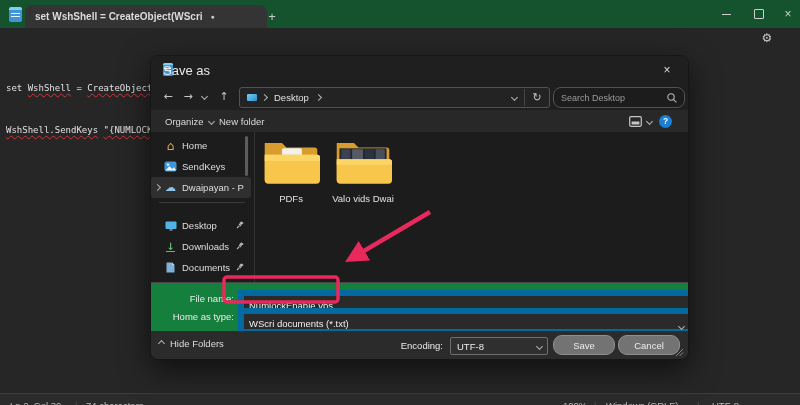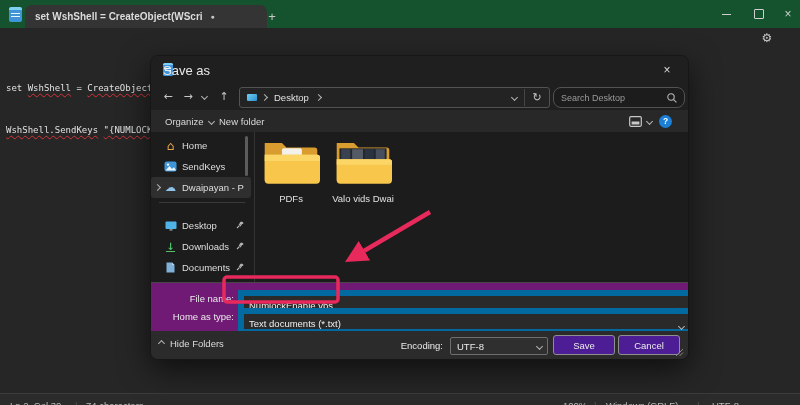--- a/index.html
+++ b/index.html
@@ -76,35 +76,35 @@
   .side-sep{position:absolute;left:8px;width:86px;height:1px;background:#3a3a3a;}
   .pin{margin-left:auto;margin-right:7px;}
   .side-scroll{position:absolute;left:94px;top:4px;width:3px;height:40px;background:#5c5c5c;border-radius:2px;}
   .vdiv{position:absolute;left:103px;top:0;bottom:0;width:1px;background:#333;}
   .glyph{font-family:"DejaVu Sans",sans-serif;}
   .home-g{color:#e6a54c;font-size:12px;}
   .cloud-g{color:#8fc3ea;font-size:11px;}
   .dl-g{color:#53c06a;font-size:10px;font-weight:bold;border-bottom:1px solid #53c06a;line-height:9px;}
   .tile{position:absolute;top:5px;width:72px;text-align:center;}
   .tile-name{font-size:9.5px;color:#e0e0e0;margin-top:4px;}
-  .dlg-fields{left:0;top:226px;right:0;height:49px;background:#701a75;border-top:1px solid #474747;padding-left:44px;}
+  .dlg-fields{left:0;top:226px;right:0;height:49px;background:#15803d;border-top:1px solid #474747;padding-left:44px;}
   .f-label{position:absolute;left:0;width:83px;text-align:right;font-size:9.5px;color:#eaeaea;}
   .f-input{position:absolute;left:87px;width:445px;height:15px;background:#2a2a2a;border:6px solid #0369a1;
     display:flex;align-items:flex-end;}
   .f-input input{flex:1;background:transparent;border:none;outline:none;color:#f0f0f0;font-size:9.5px;
     padding:0 4px 0 5px;font-family:"Liberation Sans",sans-serif;}
   .f-input .val{flex:1;font-size:9.5px;color:#f0f0f0;padding-left:5px;}
   .f-input .dd{width:16px;display:flex;justify-content:center;}
   .dlg-footer{left:0;top:275px;right:0;height:28px;background:#2b2b2b;}
   .hidefolders{left:8px;top:7px;display:flex;align-items:center;gap:6px;font-size:9.5px;color:#dcdcdc;}
   .enc-label{left:242px;top:9px;width:50px;text-align:right;font-size:9.5px;color:#eaeaea;}
   .enc-dd{left:299px;top:6px;width:96px;height:16px;background:#2f2f2f;border:1px solid #6e6e6e;border-radius:2px;
     display:flex;align-items:center;font-size:9.5px;color:#ececec;}
   .enc-dd .val{flex:1;padding-left:6px;}
-  .btn{position:absolute;top:4px;width:60px;height:18px;background:#4c1d95;border:1px solid #8f8f8f;border-radius:3px;
+  .btn{position:absolute;top:4px;width:60px;height:18px;background:#737373;border:1px solid #8f8f8f;border-radius:9px;
     display:flex;align-items:center;justify-content:center;font-size:9.5px;color:#ececec;}
   .grip{left:524px;top:17px;}
 
   
   #annot{left:0;top:0;width:800px;height:405px;pointer-events:none;}
 </style>
 </head>
 <body>
 
 <div id="screen">
@@ -335,21 +335,21 @@
     <div class="abs dlg-fields">
       <div class="f-label" style="top:10px;">File name:</div>
       <div class="f-input" style="top:7px;">
         <input value="NumlockEnable.vbs" style="">
         <span class="dd">
             <i class="chev down"></i>
           </span>
       </div>
       <div class="f-label" style="top:28px;">Home as type:</div>
       <div class="f-input" style="top:25px;">
-        <span class="val">Text documents (*.txt)</span>
+        <span class="val">WScri documents (*.txt)</span>
         <span class="dd">
             <i class="chev down"></i>
           </span>
       </div>
     </div>
 
     <div class="abs dlg-footer">
       <div class="abs hidefolders">
         <i class="chev up"></i>
         <span>Hide Folders</span>

